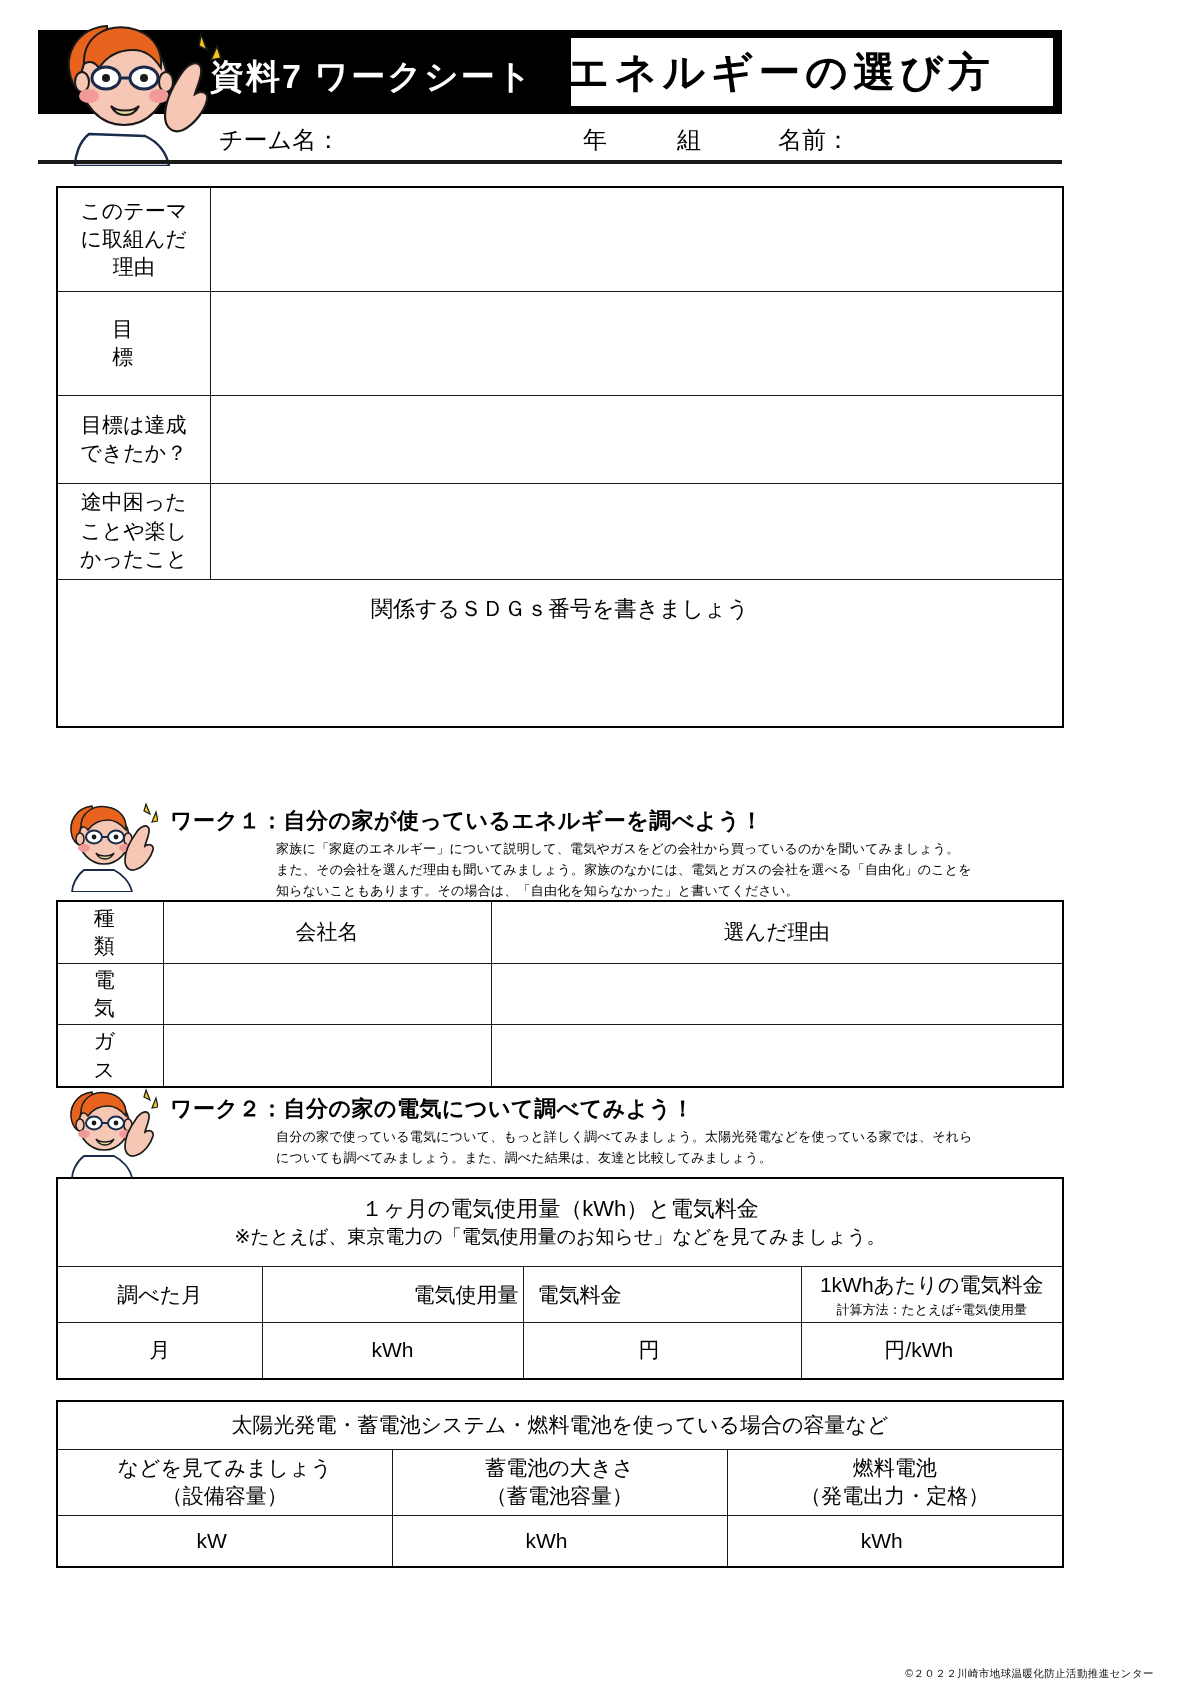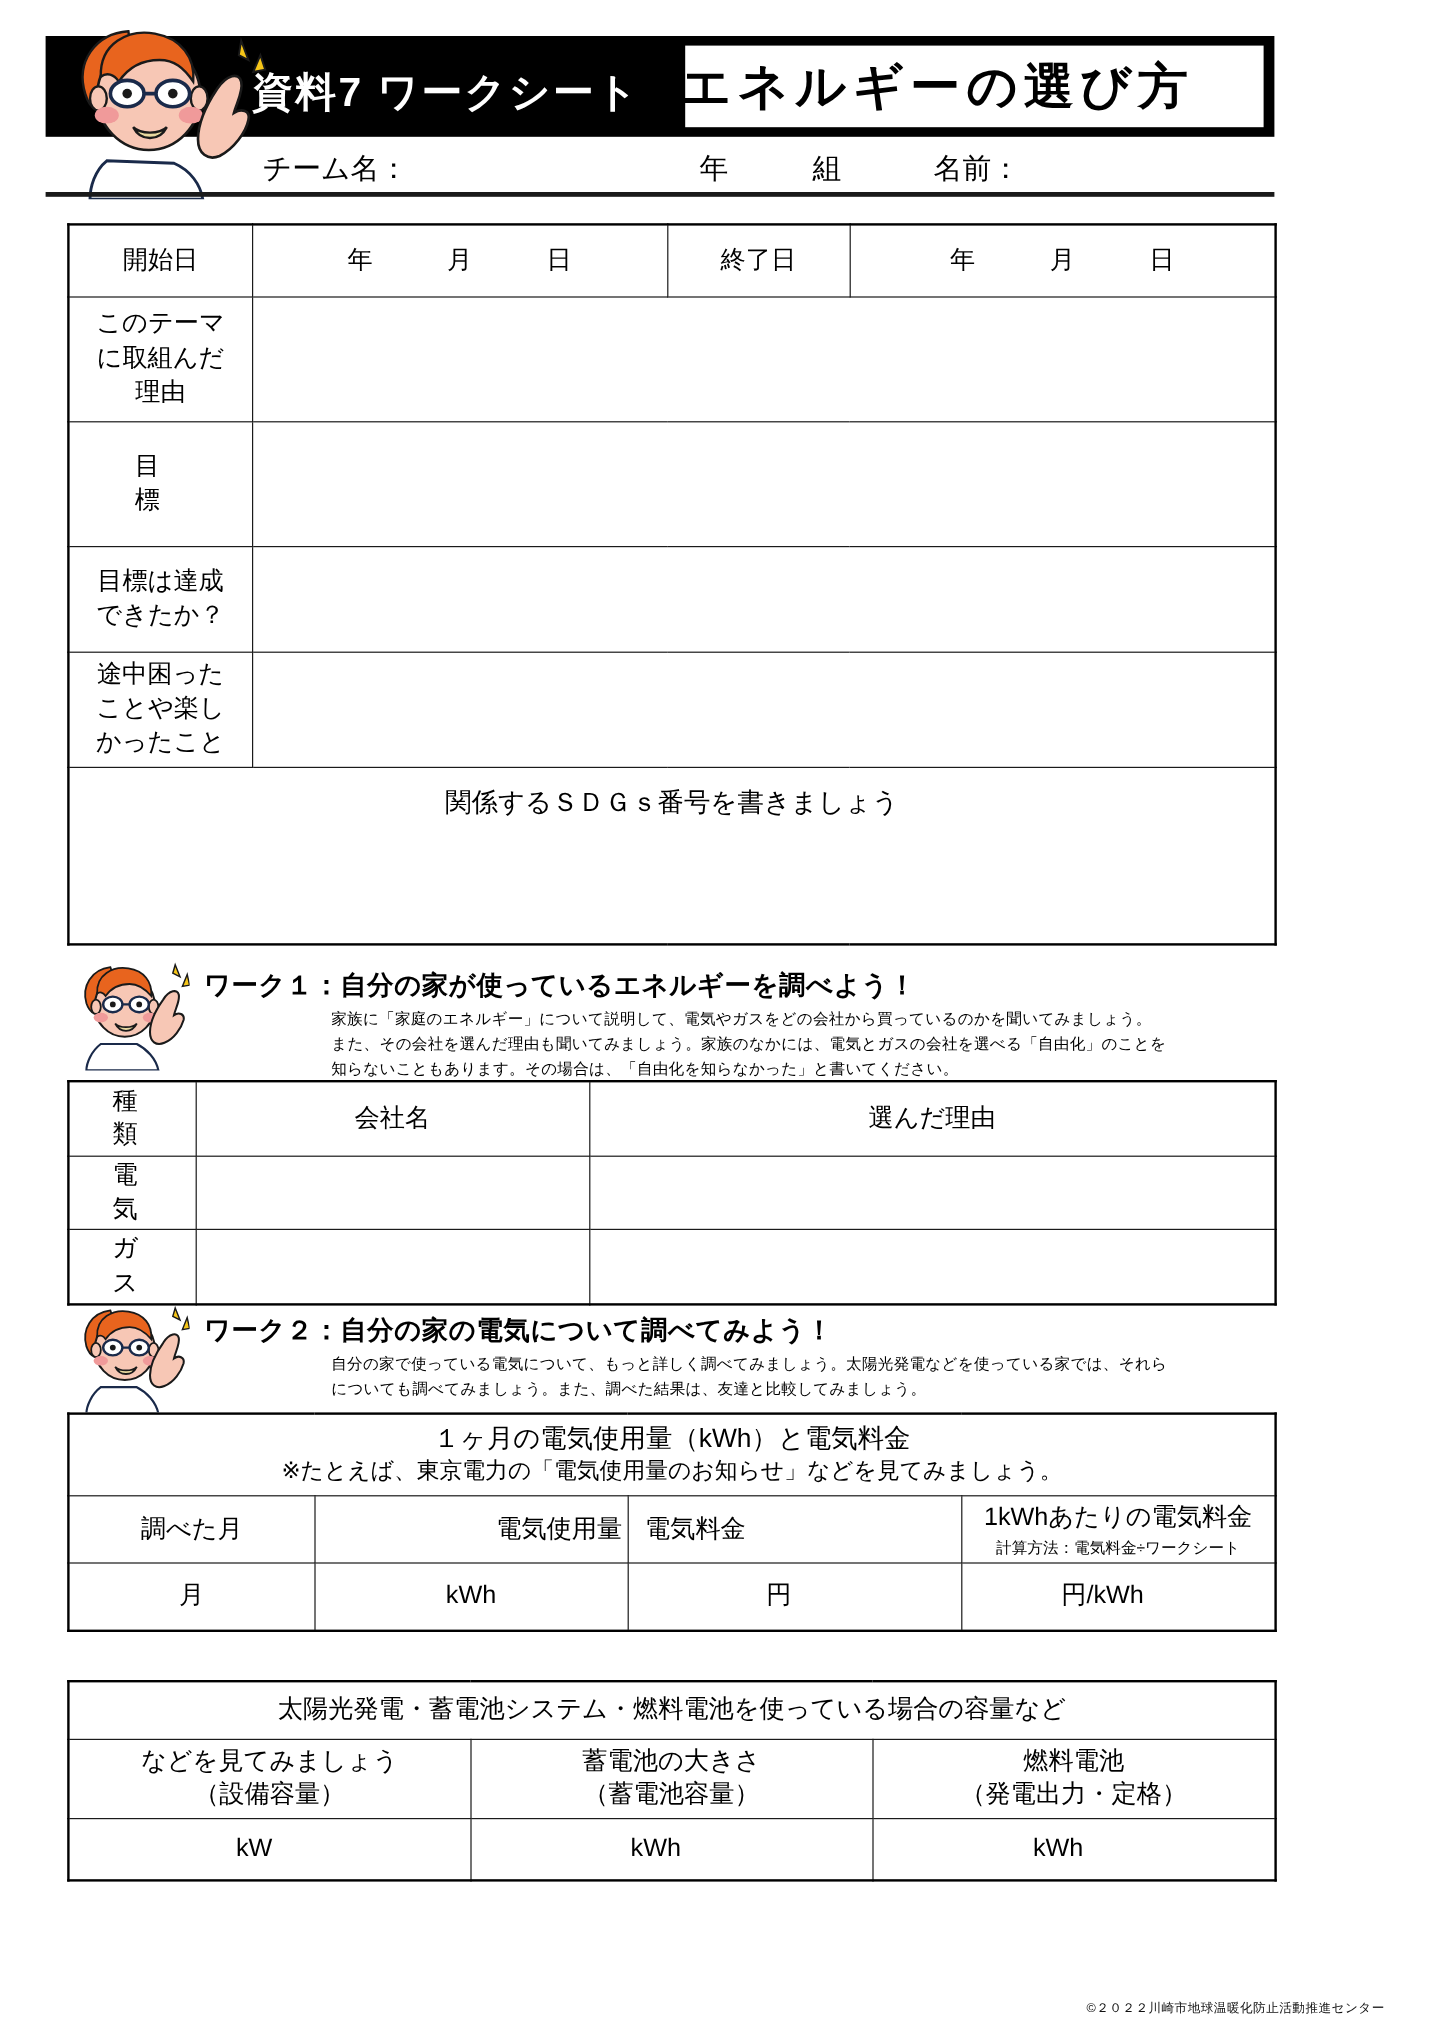--- a/index.html
+++ b/index.html
@@ -245,30 +245,20 @@
 
   <div class="main-table">
     <table class="sheet outer-thick">
       <colgroup>
         <col style="width:153px">
           <col style="width:346px">
         <col style="width:152px">
           <col style="width:355px">
       </colgroup>
       <tbody>
-        <tr>
-          <td class="lbl-cell" style="height:60px">開始日</td>
-          <td class="dateline">
-            <span class="d-y">年</span><span class="d-m">月</span><span>日</span>
-          </td>
-          <td class="lbl-cell">終了日</td>
-          <td class="dateline">
-            <span class="d-y">年</span><span class="d-m">月</span><span>日</span>
-          </td>
-        </tr>
         <tr>
           <td class="lbl-cell" style="height:104px;white-space:pre-line">このテーマ
 に取組んだ
 理由</td>
           <td colspan="3"></td>
         </tr>
         <tr>
           <td class="lbl-cell spread2" style="height:104px">目　　標</td>
           <td colspan="3"></td>
         </tr>
@@ -375,32 +365,32 @@
   <div class="w2-table">
     <table class="sheet outer-thick">
       <colgroup>
           <col style="width:205px">
           <col style="width:261px">
           <col style="width:278px">
           <col style="width:262px">
         </colgroup>
       <tbody>
         <tr>
-          <td colspan="4" style="height:64px;padding:6px 4px">
+          <td colspan="4" style="height:64px;padding:16px 4px">
             <div class="cap-main">１ヶ月の電気使用量（kWh）と電気料金</div>
             <div class="cap-sub">※たとえば、東京電力の「電気使用量のお知らせ」などを見てみましょう。</div>
           </td>
         </tr>
         <tr>
           <td class="colhead" style="height:56px">調べた月</td>
           <td class="colhead" style="text-align:right;padding-left:26px">電気使用量</td>
           <td class="colhead" style="text-align:left;padding-left:14px">電気料金</td>
           <td>
             <span class="colhead">1kWhあたりの電気料金</span>
-            <span class="colhead-sub">計算方法：電気料金÷ワークシート</span>
+            <span class="colhead-sub">計算方法：たとえば÷電気使用量</span>
           </td>
         </tr>
         <tr>
           <td class="unit-left" style="height:56px">月</td>
           <td class="unit-left">kWh</td>
           <td class="unit-right">円</td>
           <td class="unit-right">円/kWh</td>
         </tr>
       </tbody>
     </table>

